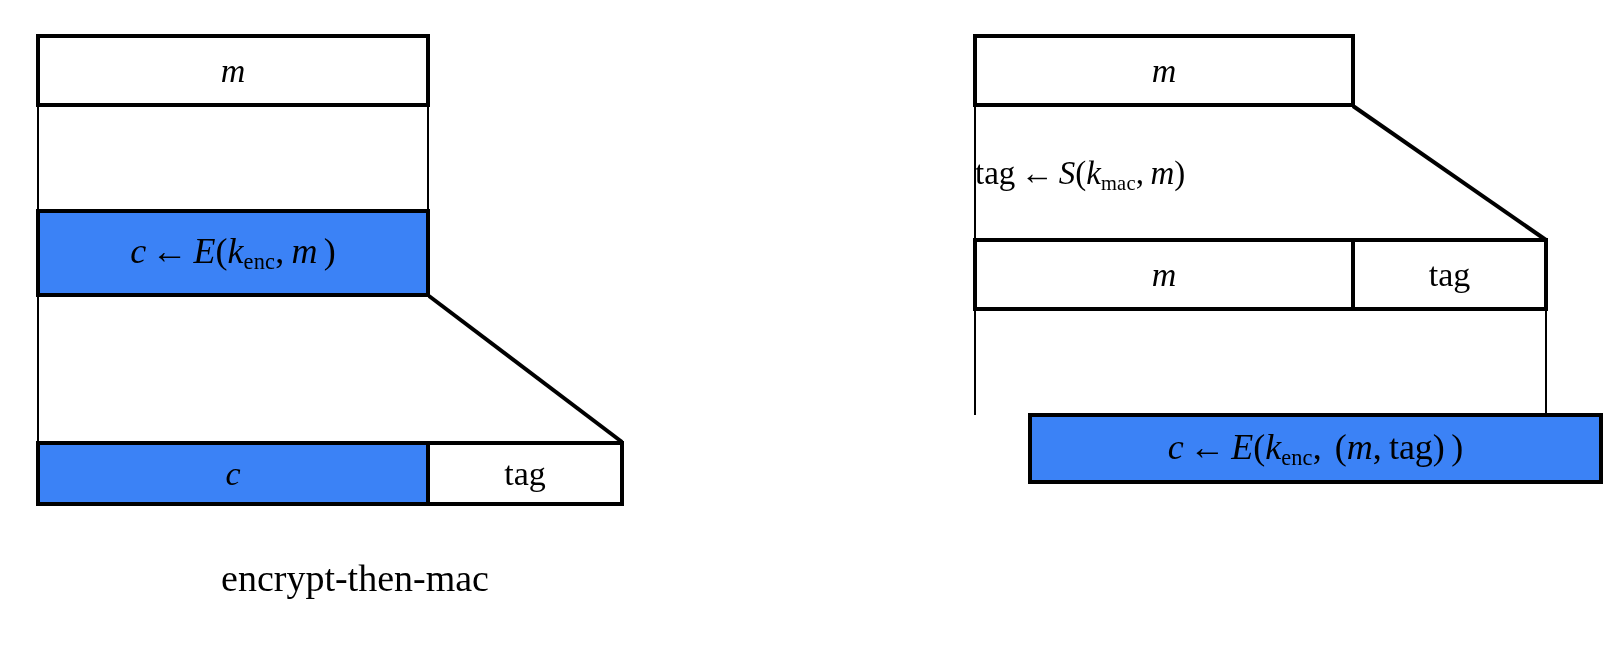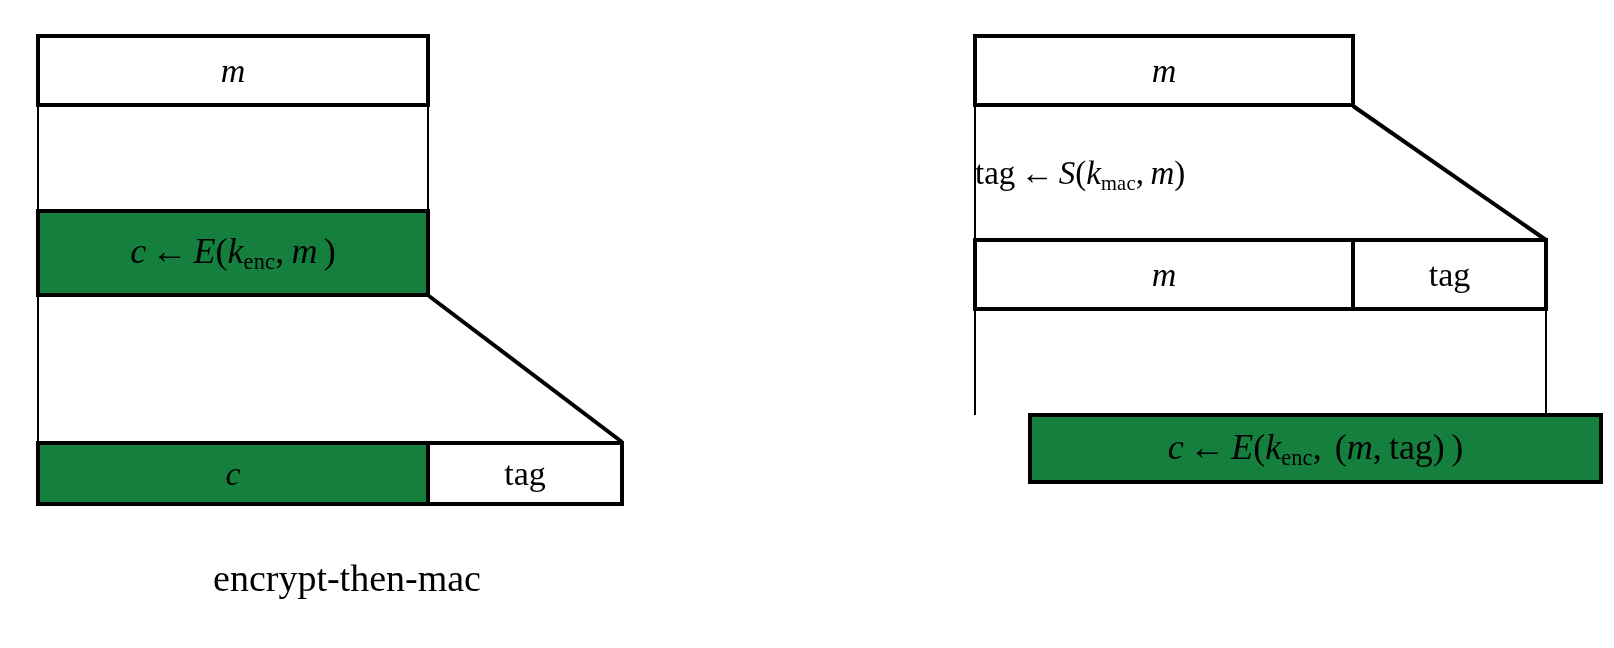--- a/index.html
+++ b/index.html
@@ -28,21 +28,21 @@
     position: absolute;
     box-sizing: border-box;
     border: 4px solid #000;
     background: #ffffff;
     display: flex;
     align-items: center;
     justify-content: center;
     text-align: center;
     white-space: nowrap;
   }
-  .box.shaded { background: #15803d; }
+  .box.shaded { background: #3b82f6; }
 
   
   .rail {
     position: absolute;
     width: 2px;
     background: #000;
   }
 
   
   .steplabel {
@@ -105,21 +105,21 @@
     </svg>
 
 
     <div class="box shaded" style="left:36px; top:441px; width:394px; height:65px;">
       <span class="boxtext mi">c</span>
     </div>
     <div class="box" style="left:426px; top:441px; width:198px; height:65px;">
       <span class="boxtext mroman">tag</span>
     </div>
 
-    <div class="caption" style="left:4px; top:556px; width:660px;padding-left:13px;">
+    <div class="caption" style="left:12px; top:556px; width:660px;padding-left:13px;">
       <span>encrypt-then-mac</span>
     </div>
   </div>
 
   <div class="figure" style="left:0px; top:0px; width:1614px; height:648px;">
 
     <div class="box" style="left:973px; top:34px; width:382px; height:73px;">
       <span class="boxtext mi">m</span>
     </div>
 

